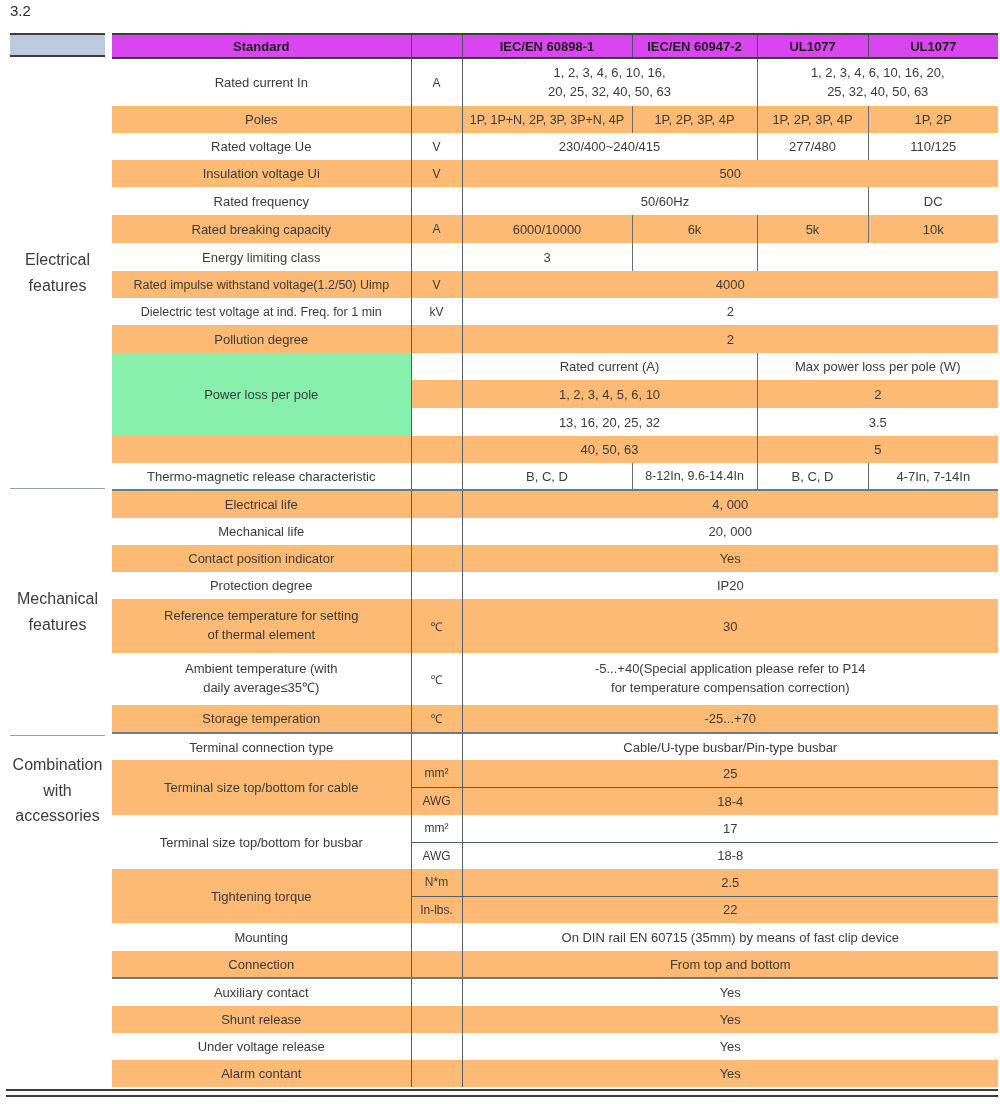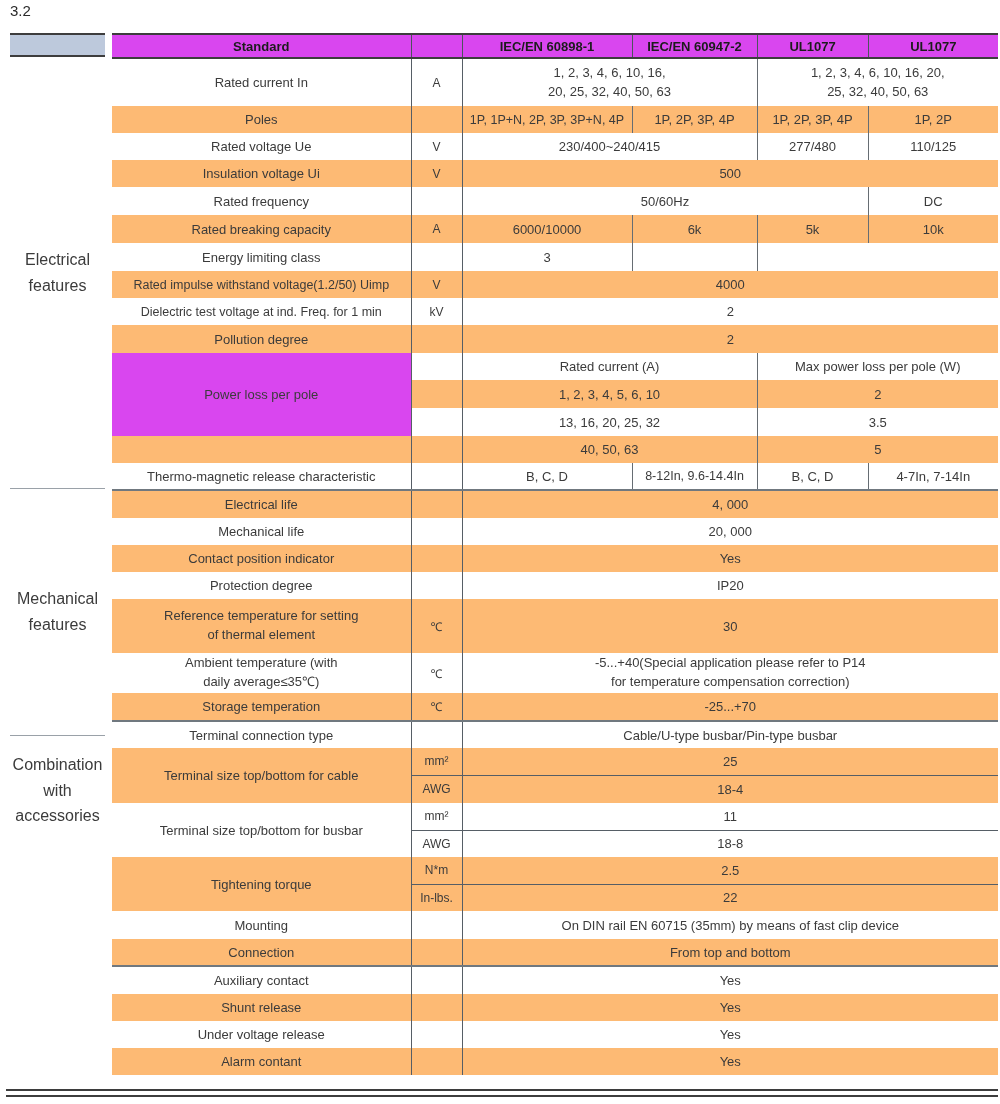--- a/index.html
+++ b/index.html
@@ -34,26 +34,26 @@
   tr.hdr th {
     background:#d946ef; font-weight:bold; color:#1c1c1c; font-size:13px; height:24px;
     border-top:2px solid #3d3d3d; border-bottom:2px solid #3d3d3d;
     border-right:1px solid #4c545c;
   }
   tr.hdr th.last { border-right:none; }
   td.lb { border-right:1px solid #565e66; }
   td.un { border-right:1px solid #565e66; font-size:12px; }
   td.sep { border-right:1px solid #666d73; }
   tr.g > td { background:#fdba74; }
-  td.wbg { background:#d946ef; }
+  td.wbg { background:#86efac; }
   tr.secTop > td { border-top:2px solid #70787f;margin-left:28px; }
   td.ruleB { border-bottom:1px solid #565e66; }
   .pre { white-space:pre-line; line-height:1.45; }
   tr.r27 { height:27px; } tr.r28 { height:28px; }
-  tr.r48 { height:48px; } tr.r54 { height:54px; } tr.r56 { height:40px; }
+  tr.r48 { height:48px; } tr.r54 { height:54px; } tr.r56 { height:52px; }
 
   
   .bottom-rule {
     position:absolute; left:6px; top:1089px; width:992px; height:8px;
     border-top:2px solid #3d3d3d; border-bottom:2px solid #3d3d3d;
   }
 </style>
 </head>
 <body>
 
@@ -246,21 +246,21 @@
     <td class="un ruleB">mm²</td>
     <td class="ruleB" colspan="4">25</td>
   </tr>
   <tr class="g r28">
     <td class="un">AWG</td>
     <td colspan="4">18-4</td>
   </tr>
   <tr class="r27">
     <td class="lb" rowspan="2">Terminal size top/bottom for busbar</td>
     <td class="un ruleB">mm²</td>
-    <td class="ruleB" colspan="4">11</td>
+    <td class="ruleB" colspan="4">17</td>
   </tr>
   <tr class="r27">
     <td class="un">AWG</td>
     <td colspan="4">18-8</td>
   </tr>
   <tr class="g r27">
     <td class="lb" rowspan="2">Tightening torque</td>
     <td class="un ruleB">N*m</td>
     <td class="ruleB" colspan="4">2.5</td>
   </tr>

